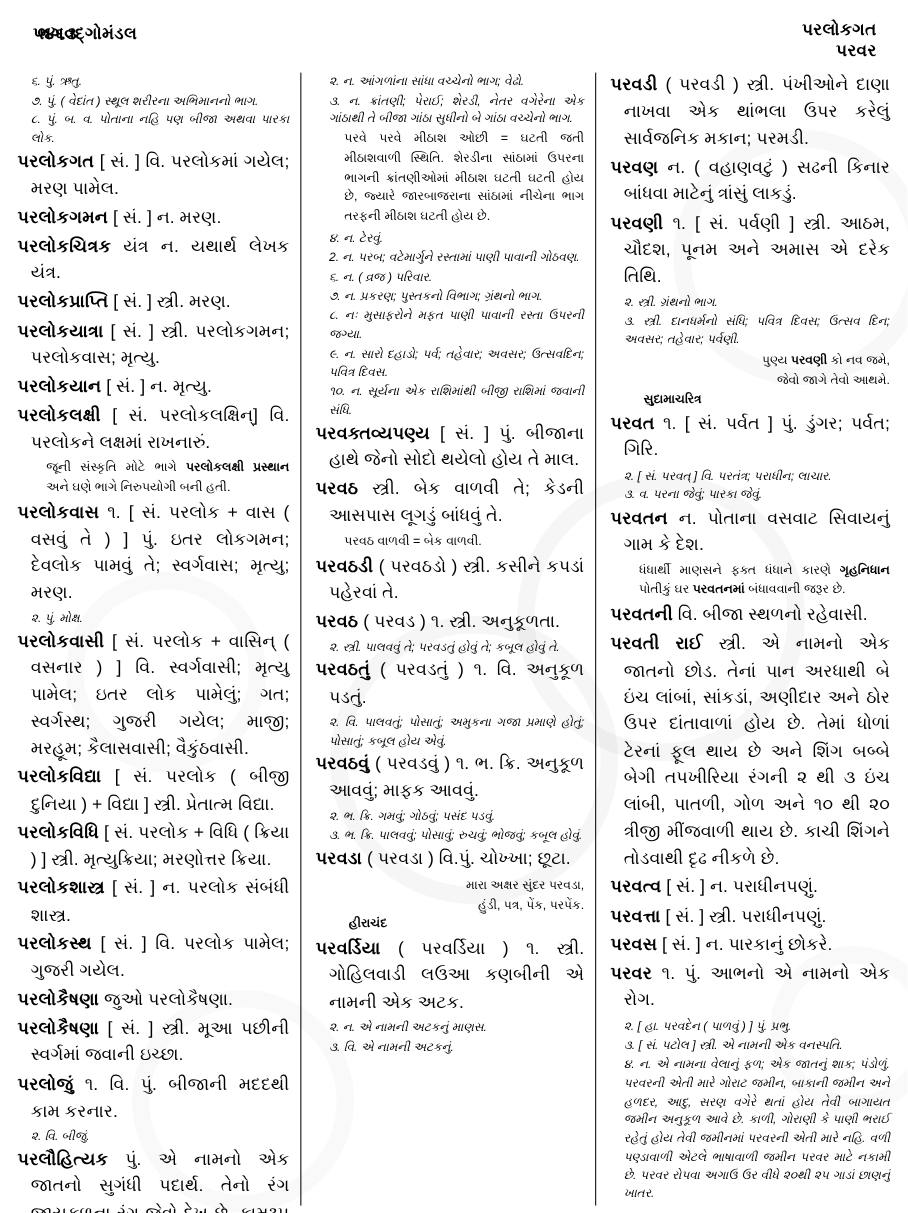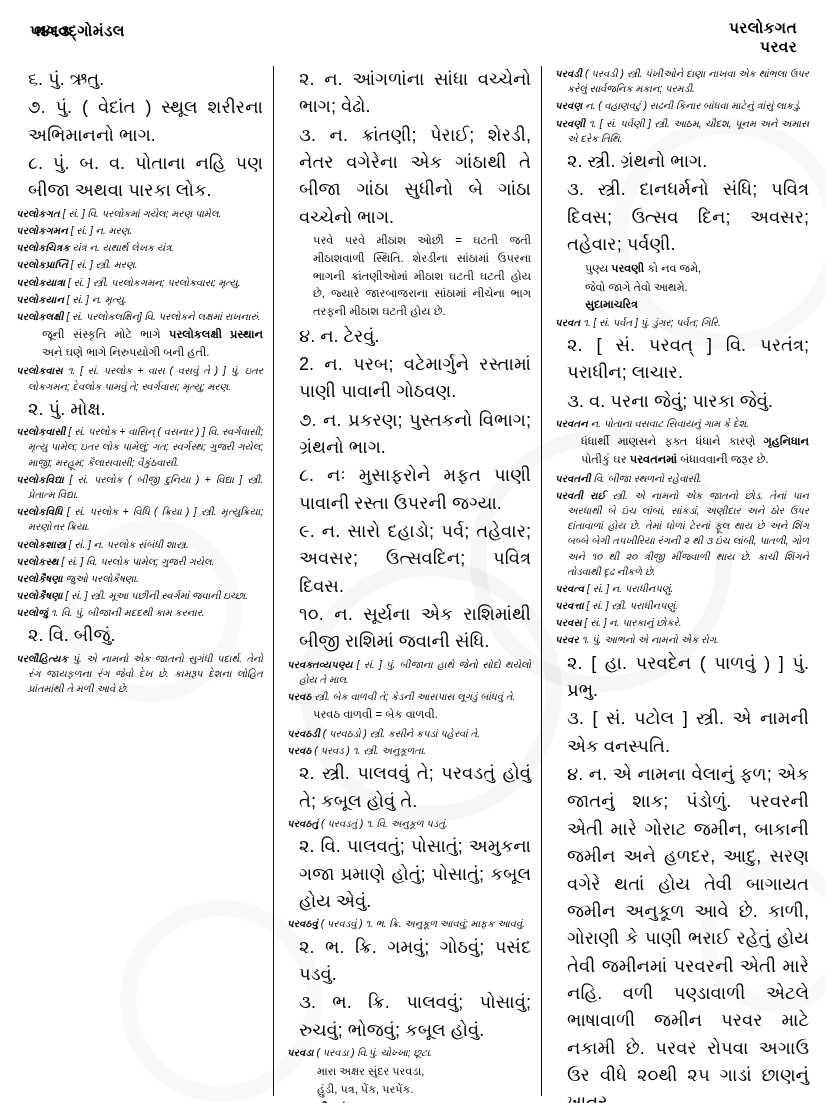--- a/index.html
+++ b/index.html
@@ -29,32 +29,32 @@
   .rh-right{position:absolute;right:12px;top:4px;text-align:right;font-size:15.5px;font-weight:bold;line-height:1.25;letter-spacing:.3px;}
 
   
   .cols{display:flex;position:relative;height:1030px;}
   .col{flex:0 0 auto;box-sizing:border-box;position:relative;}
   .col1{width:257px;padding-right:10px;}
   .col2{width:268px;padding-left:13px;padding-right:10px;border-left:1.3px solid #111;}
   .col3{width:268px;padding-left:13px;border-left:1.3px solid #111;}
 
   
-  .entry{margin:0 0 2px 0;font-size:10px;line-height:1.52;text-align:justify;
-         text-indent:0;padding-left:12px;font-style:italic;}
+  .entry{margin:0 0 2px 0;font-size:16px;line-height:1.52;text-align:justify;
+         text-indent:0;padding-left:12px;}
   .entry > .hw{margin-left:-12px;}
-  .sense{margin:0 0 1px 0;font-size:18px;line-height:1.52;text-align:justify;padding-left:12px;}
+  .sense{margin:0 0 1px 0;font-size:11px;line-height:1.52;text-align:justify;padding-left:12px;font-style:italic;}
   .hw{font-weight:bold;letter-spacing:.2px;}
   .bk{font-weight:bold;}
 
   
   .quote{font-size:11.4px;line-height:1.55;margin:1px 0 2px 0;padding-left:26px;text-align:justify;}
   .quote .src{float:right;font-weight:bold;margin-left:8px;}
   .verse{font-size:11.2px;line-height:1.62;margin:1px 0 2px 0;padding-left:30px;}
-  .verse .vline{display:block;white-space:nowrap;}
+  .verse .vline{display:block;white-space:nowrap;text-align:right;}
   .verse .src{display:block;text-align:left;font-weight:bold;padding-right:2px;margin-top:-1px;}
   .clear{clear:both;}
 </style>
 </head>
 <body>
 
 <div class="page">
 
   <div class="watermark wm1"></div>
   <div class="watermark wm2"></div>
@@ -99,20 +99,21 @@
         <p class="sense">૨. વિ. બીજું.</p>
         <p class="entry"><span class="hw">પરલૌહિત્યક</span><span> પું.  એ  નામનો  એક  જાતનો સુગંધી પદાર્થ. તેનો રંગ જાયફળના રંગ જેવો દેખ છે. કામરૂપ દેશના લોહિત પ્રાંતમાંથી તે મળી આવે છે.</span></p>
       </div>
     <div class="col col2" id="col2">
         <p class="sense">૨. ન. આંગળાંના સાંધા વચ્ચેનો ભાગ; વેઢો.</p>
         <p class="sense">૩. ન. ક્રાંતણી; પેરાઈ; શેરડી, નેતર વગેરેના એક ગાંઠાથી તે બીજા  ગાંઠા સુધીનો બે ગાંઠા વચ્ચેનો ભાગ.</p>
         <p class="quote">પરવે પરવે મીઠાશ ઓછી = ઘટતી જતી મીઠાશવાળી સ્થિતિ. શેરડીના સાંઠામાં ઉપરના ભાગની ક્રાંતણીઓમાં  મીઠાશ  ઘટતી  ઘટતી  હોય  છે,  જ્યારે  જારબાજરાના  સાંઠામાં નીચેના ભાગ તરફની મીઠાશ ઘટતી હોય છે.</p>
         <div class="clear"></div>
         <p class="sense">૪. ન. ટેરવું.</p>
         <p class="sense">2. ન. પરબ; વટેમાર્ગુને રસ્તામાં પાણી પાવાની ગોઠવણ.</p>
+        <p class="sense">૬. ન. ( વ્રજ ) પરિવાર.</p>
         <p class="sense">૭. ન. પ્રકરણ;  પુસ્તકનો  વિભાગ;  ગ્રંથનો ભાગ.</p>
         <p class="sense">૮. નઃ મુસાફરોને મફત પાણી પાવાની રસ્તા ઉપરની જગ્યા.</p>
         <p class="sense">૯. ન. સારો દહાડો; પર્વ; તહેવાર;  અવસર; ઉત્સવદિન; પવિત્ર દિવસ.</p>
         <p class="sense">૧૦. ન. સૂર્યના એક રાશિમાંથી બીજી રાશિમાં જવાની સંધિ.</p>
         <p class="entry"><span class="hw">પરવક્તવ્યપણ્ય</span><span> [ સં. ]  પું.  બીજાના  હાથે જેનો સોદો થયેલો હોય તે માલ.</span></p>
         <p class="entry"><span class="hw">પરવઠ</span><span> સ્ત્રી.  બેક  વાળવી  તે;  કેડની આસપાસ લૂગડું બાંધવું તે.</span></p>
         <p class="quote">પરવઠ વાળવી = બેક વાળવી.</p>
         <div class="clear"></div>
         <p class="entry"><span class="hw">પરવઠડી</span><span> ( પરવઠડો )   સ્ત્રી.   કસીને  કપડાં પહેરવાં તે.</span></p>
         <p class="entry"><span class="hw">પરવઠ</span><span> ( પરવડ ) ૧. સ્ત્રી. અનુકૂળતા.</span></p>

